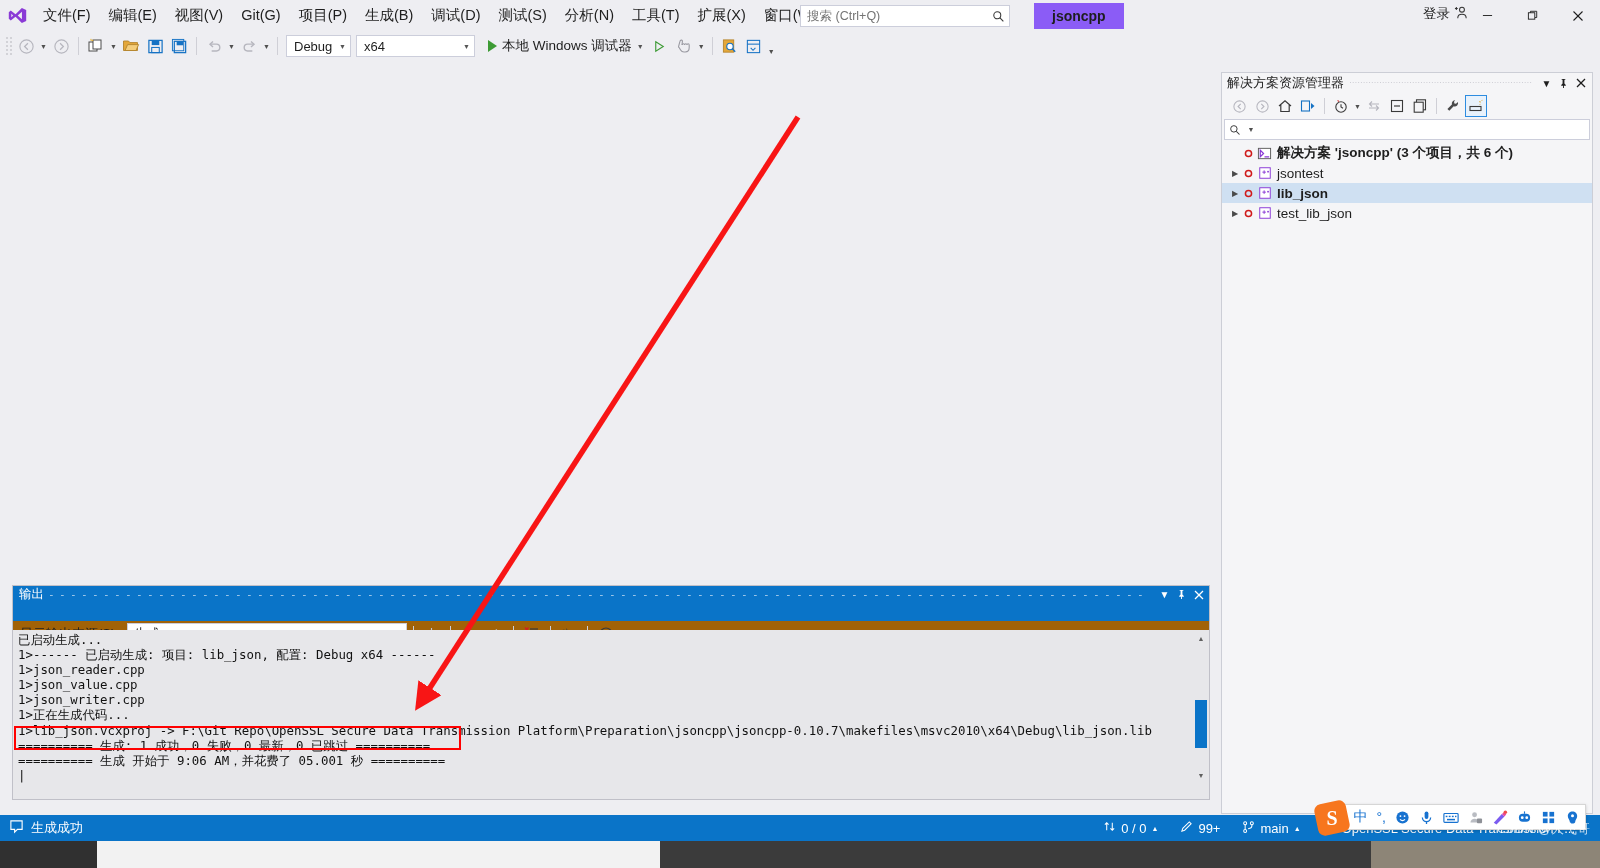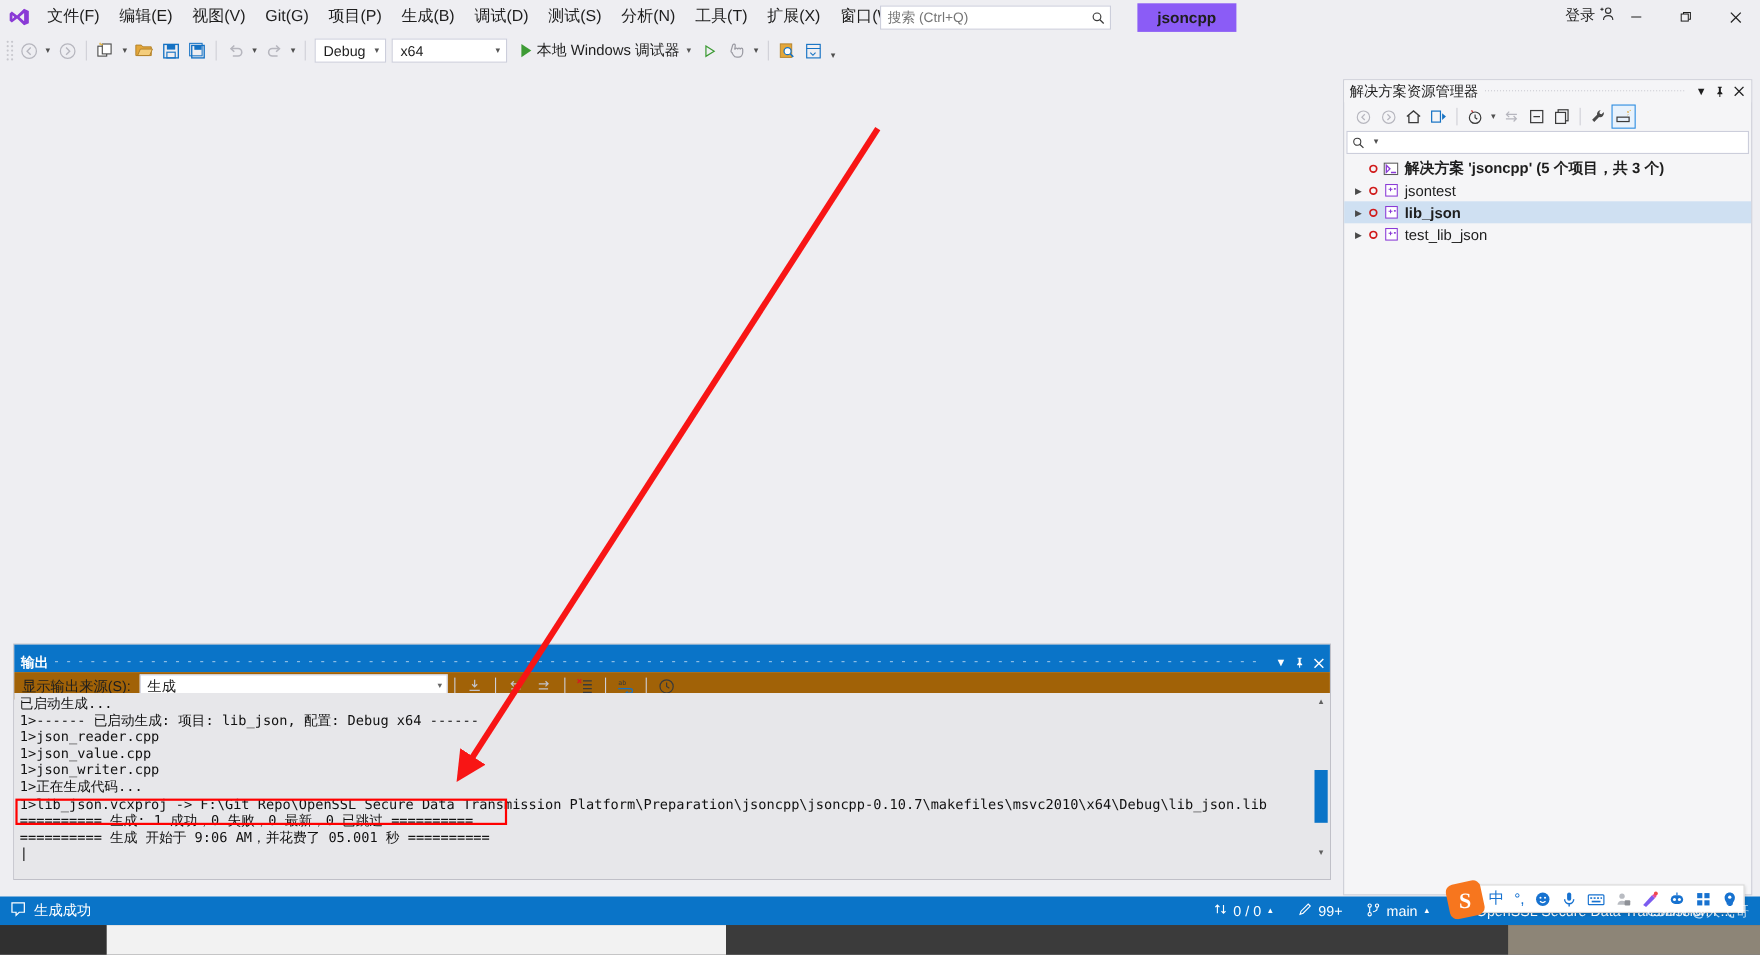--- a/index.html
+++ b/index.html
@@ -157,22 +157,22 @@
   .t-icon { width: 19px; display: flex; align-items: center; justify-content: center; }
   .tlabel { padding-left: 3px; }
 
   
   .out-panel {
     position: absolute; left: 12px; top: 585px;
     width: 1198px; height: 215px;
     border: 1px solid #c0c0c8; background: #f5f5f7;
   }
   .out-head {
-    height: 25px; background: #0a74c8; color: #fff;
-    display: flex; align-items: flex-end; padding: 0 2px 0 6px; font-weight: bold;
+    height: 35px; background: #0a74c8; color: #fff;
+    display: flex; align-items: flex-start; padding: 0 2px 0 6px;
   }
   .out-title { font-size: 12.5px; }
   .out-dots { flex: 1; height: 19px; margin: 0 6px; opacity: .8; }
   .out-hbtn {
     width: 17px; height: 17px; display: flex;
     align-items: center; justify-content: center;
     color: #fff; font-size: 10px;
   }
   .out-toolbar {
     height: 25px; display: flex; align-items: center; gap: 2px;
@@ -422,21 +422,21 @@
           <path d="M10.6 3.6l3.2 3-3.2 3" fill="none" stroke="#b6b6be" stroke-width="1.5"></path>
         </svg>
     </div>
     <div class="tb-caret">▼</div>
     <div class="tb-sep"></div>
 
     <div class="tb-combo" style="width:65px;margin-left:3px">
       <span class="cv">Debug</span>
       <span class="ca">▼</span>
     </div>
-    <div class="tb-combo" style="width:105px;margin-left:5px">
+    <div class="tb-combo" style="width:119px;margin-left:5px">
       <span class="cv">x64</span>
       <span class="ca">▼</span>
     </div>
 
     <div class="tb-run" style="margin-left:9px">
       <span class="tri-green"></span>
       <span>本地 Windows 调试器</span>
       <span class="ca" style="font-size:7px;color:#555">▼</span>
     </div>
     <div class="tb-btn">
@@ -644,21 +644,21 @@
           <svg width="9" height="9" viewBox="0 0 10 10">
               <circle cx="5" cy="5" r="3.4" fill="none" stroke="#d01b1b" stroke-width="1.7"></circle>
             </svg>
         </span>
         <span class="t-icon">
           <svg width="15" height="15" viewBox="0 0 16 16">
               <rect x="1.5" y="2.5" width="13" height="11" fill="#fff" stroke="#5a5a5a" stroke-width="1"></rect>
               <path d="M3.5 4.5 7 8l-3.5 3.5zM8 11.5h5" stroke="#8a3ad6" stroke-width="1.3" fill="none"></path>
             </svg>
         </span>
-        <span class="tlabel" style="font-weight:bold">解决方案 'jsoncpp' (5 个项目，共 3 个)</span>
+        <span class="tlabel" style="font-weight:bold">解决方案 'jsoncpp' (3 个项目，共 6 个)</span>
       </div>
 
       <div class="tree-row">
         <span class="t-arrow">▶</span>
         <span class="t-dot">
           <svg width="9" height="9" viewBox="0 0 10 10">
               <circle cx="5" cy="5" r="3.4" fill="none" stroke="#d01b1b" stroke-width="1.7"></circle>
             </svg>
         </span>
         <span class="t-icon">

